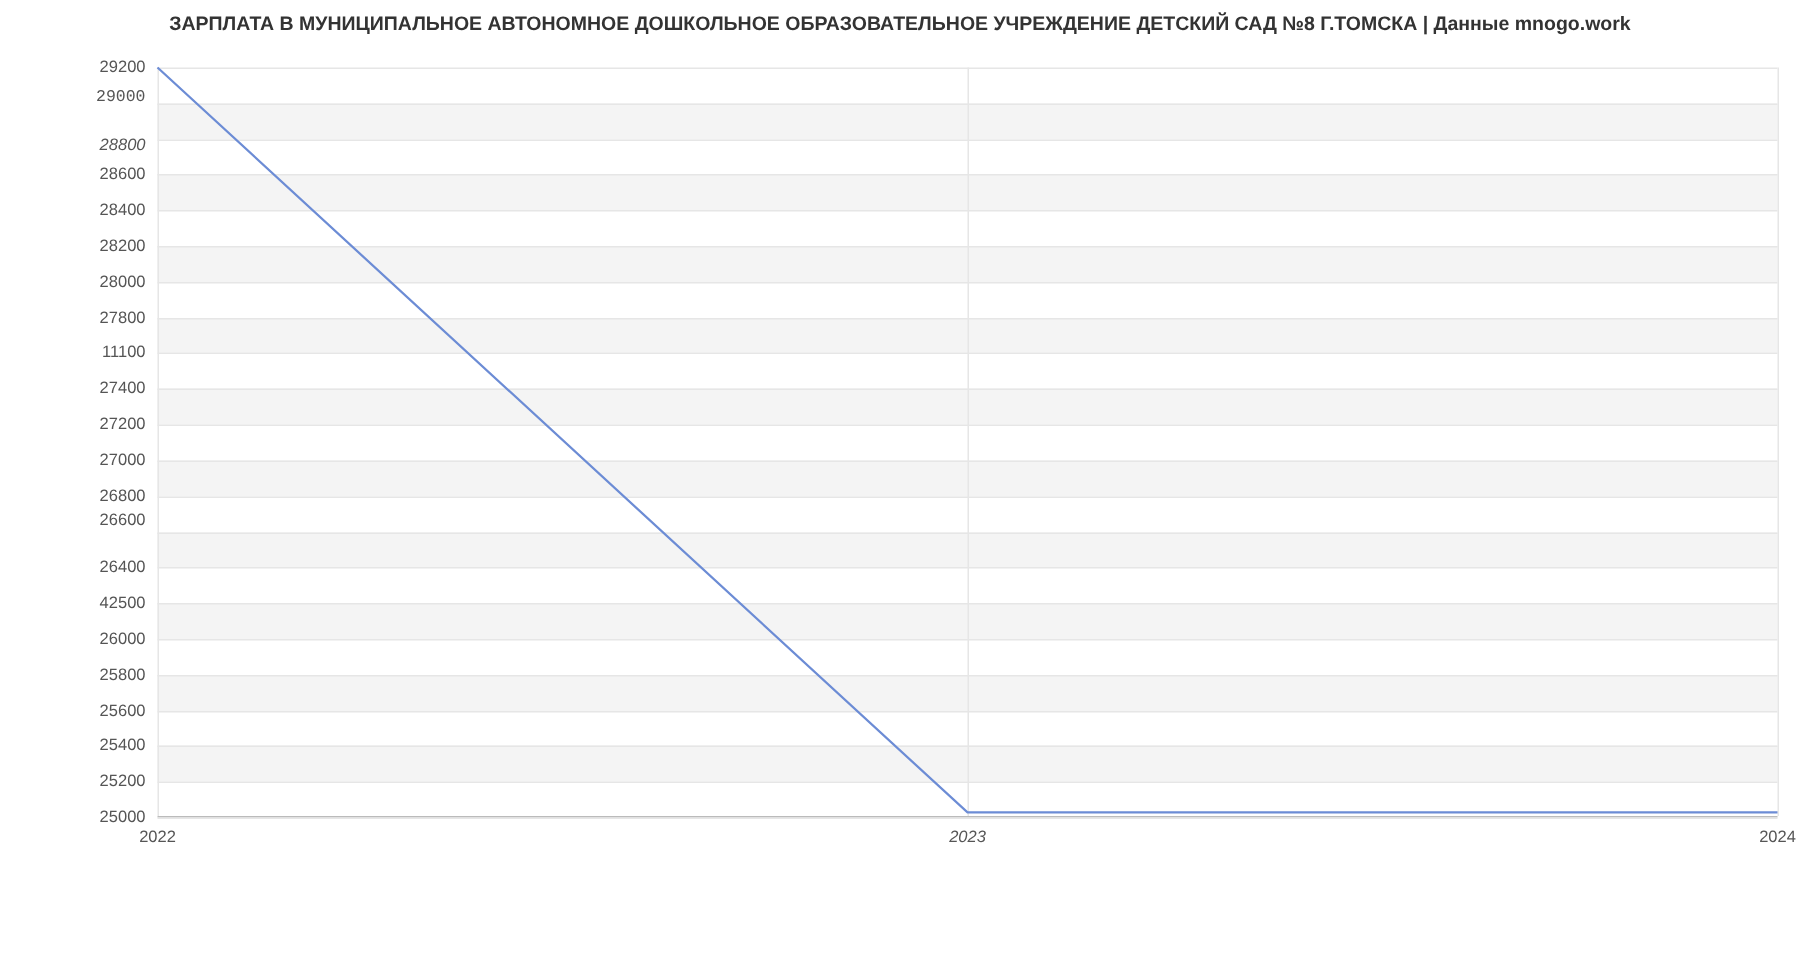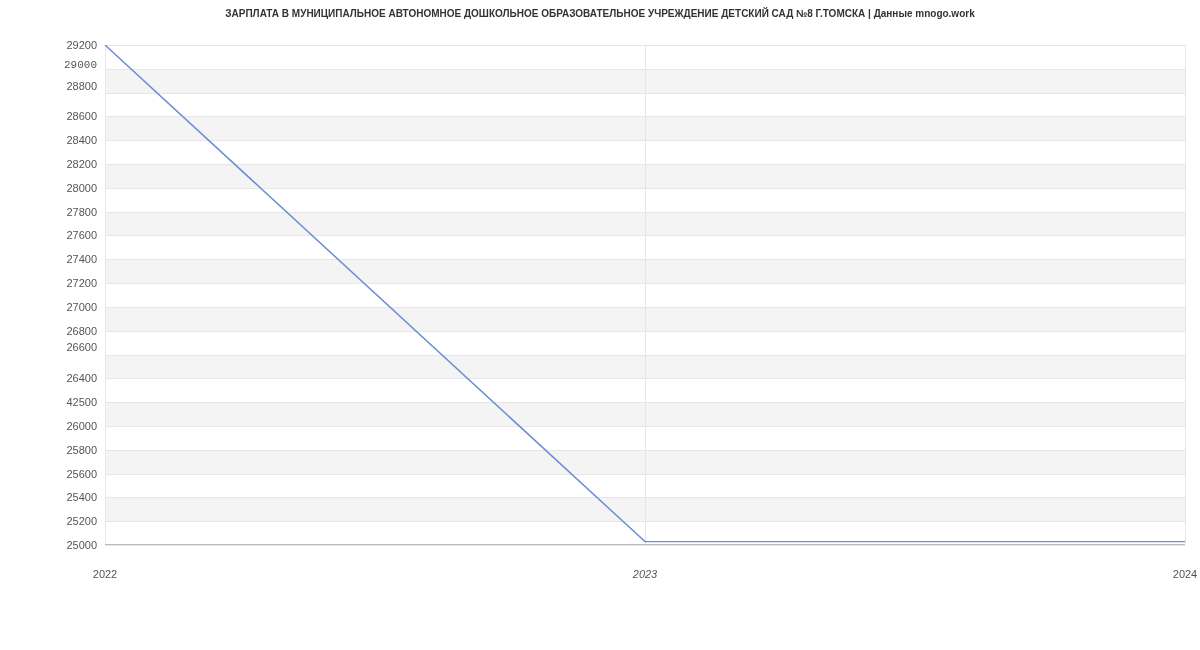--- a/index.html
+++ b/index.html
@@ -15,21 +15,21 @@
     width: 1200px;
     height: 650px;
     box-sizing: border-box;
   }
   .chart-title {
     position: absolute;
     top: 8px;
     left: 0;
     right: 0;
     text-align: center;
-    font-size: 10px;
+    font-size: 13px;
     font-weight: bold;
     color: #333333;
   }
   .plot-area {
     position: absolute;
     left: 105px;
     top: 45px;
     width: 1080px;
     height: 500px;
     border-bottom: 1px solid #bbbbbb;
@@ -60,21 +60,21 @@
     right: 100%;
     margin-right: 8px;
     transform: translateY(-50%);
     white-space: nowrap;
     font-size: 11px;
     color: #555555;
   }
   .x-tick-label {
     position: absolute;
     top: 100%;
-    margin-top: 24px;
+    margin-top: 8px;
     transform: translateX(-50%);
     white-space: nowrap;
     font-size: 11px;
     color: #555555;
   }
   svg.line-layer {
     position: absolute;
     left: 0;
     top: 0;
     width: 100%;
@@ -137,26 +137,26 @@
       <div class="y-tick-label" style="top: 428.571px;">25600</div>
       <div class="y-tick-label" style="top: 404.762px;">25800</div>
       <div class="y-tick-label" style="top: 380.952px;">26000</div>
       <div class="y-tick-label" style="top: 357.143px;">42500</div>
       <div class="y-tick-label" style="top: 333.333px;">26400</div>
       <div class="y-tick-label" style="top: 302px;">26600</div>
       <div class="y-tick-label" style="top: 285.714px;">26800</div>
       <div class="y-tick-label" style="top: 261.905px; margin-left: 10px;">27000</div>
       <div class="y-tick-label" style="top: 238.095px;">27200</div>
       <div class="y-tick-label" style="top: 214.286px;">27400</div>
-      <div class="y-tick-label" style="top: 190.476px;">27600</div>
+      <div class="y-tick-label" style="top: 190.476px;">11100</div>
       <div class="y-tick-label" style="top: 166.667px;">27800</div>
       <div class="y-tick-label" style="top: 142.857px; margin-left: 48px;">28000</div>
       <div class="y-tick-label" style="top: 119.048px;">28200</div>
       <div class="y-tick-label" style="top: 95.2381px;">28400</div>
       <div class="y-tick-label" style="top: 71.4286px;">28600</div>
-      <div class="y-tick-label" style="top: 41px;">28800</div>
+      <div class="y-tick-label" style="top: 52px; font-style: italic;">28800</div>
       <div class="y-tick-label" style="top: 20px; font-family: Liberation Mono, monospace;">29000</div>
       <div class="y-tick-label" style="top: 0px;">29200</div>
       <div class="x-tick-label" style="left: 0px;">2022</div>
       <div class="x-tick-label" style="left: 540px; font-style: italic;">2023</div>
       <div class="x-tick-label" style="left: 1080px;">2024</div>
     </div>
 </div>
 
 </body></html>

